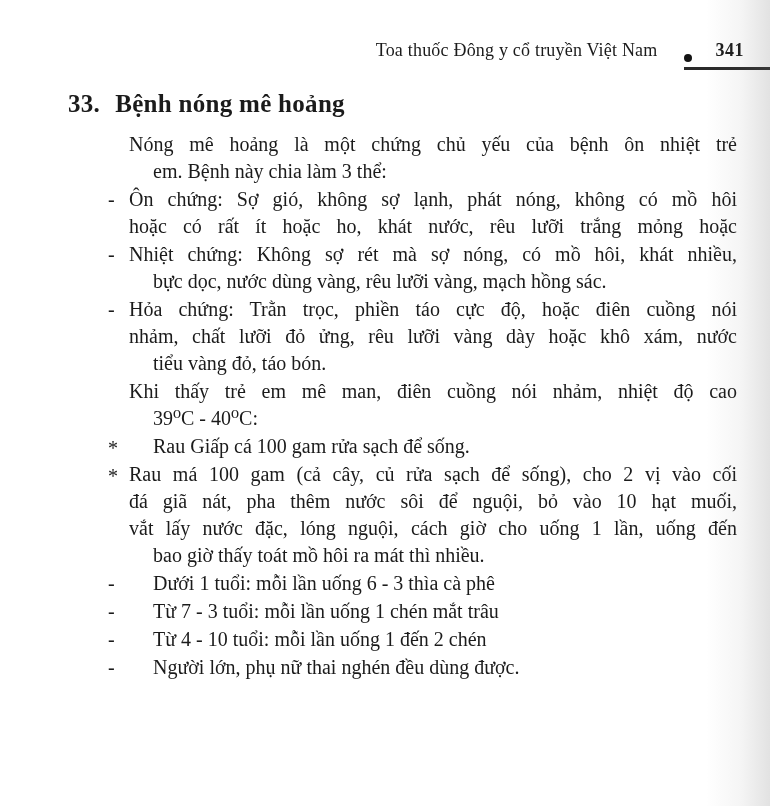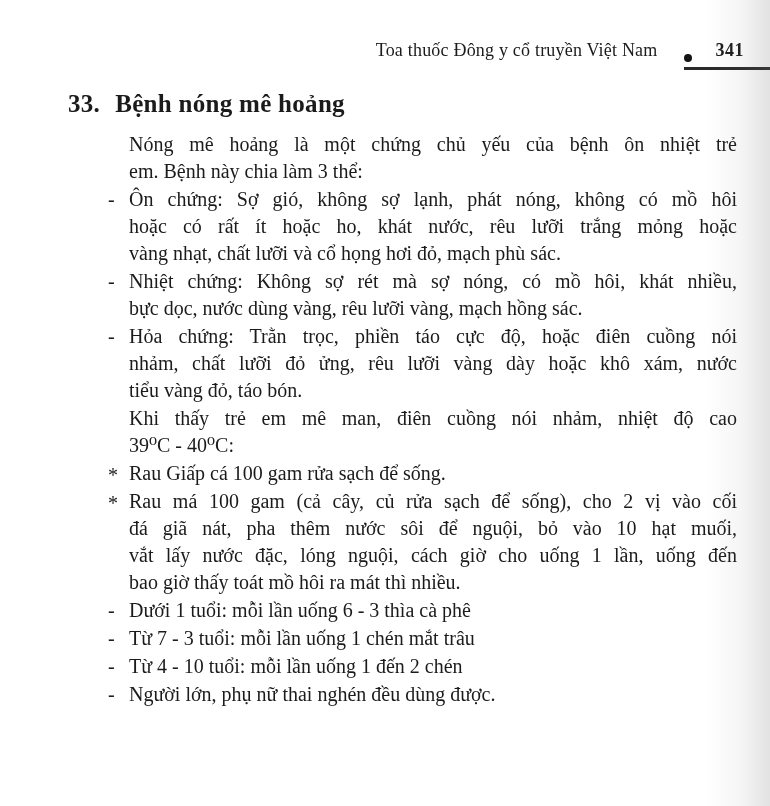--- a/index.html
+++ b/index.html
@@ -98,20 +98,21 @@
   .para[data-marker="*"] .marker {
     top: 2px;
   }
   .line {
     text-align: justify;
     text-align-last: justify;
   }
   .line.last {
     text-align: justify;
     text-align-last: left;
+    margin-left: 24px;
   }
 </style>
 </head>
 <body>
 
 <div class="page">
 
   <div class="header">
     <span class="header-title">Toa thuốc Đông y cổ truyền Việt Nam</span>
     <span class="pageno-wrap">
@@ -128,21 +129,20 @@
   <div class="body-text">
       <div class="para" data-marker="">
     <span class="marker"></span>
   <div class="line">Nóng mê hoảng là một chứng chủ yếu của bệnh ôn nhiệt trẻ</div>
         <div class="line last">em. Bệnh này chia làm 3 thể:</div>
       </div>
       <div class="para" data-marker="-">
     <span class="marker">-</span>
   <div class="line">Ôn chứng: Sợ gió, không sợ lạnh, phát nóng, không có mồ hôi</div>
         <div class="line">hoặc có rất ít hoặc ho, khát nước, rêu lưỡi trắng mỏng hoặc</div>
-        <div class="line last">vàng nhạt, chất lưỡi và cổ họng hơi đỏ, mạch phù sác.</div>
       </div>
       <div class="para" data-marker="-">
     <span class="marker">-</span>
   <div class="line">Nhiệt chứng: Không sợ rét mà sợ nóng, có mồ hôi, khát nhiều,</div>
         <div class="line last">bực dọc, nước dùng vàng, rêu lưỡi vàng, mạch hồng sác.</div>
       </div>
       <div class="para" data-marker="-">
     <span class="marker">-</span>
   <div class="line">Hỏa chứng: Trằn trọc, phiền táo cực độ, hoặc điên cuồng nói</div>
         <div class="line">nhảm, chất lưỡi đỏ ửng, rêu lưỡi vàng dày hoặc khô xám, nước</div>

